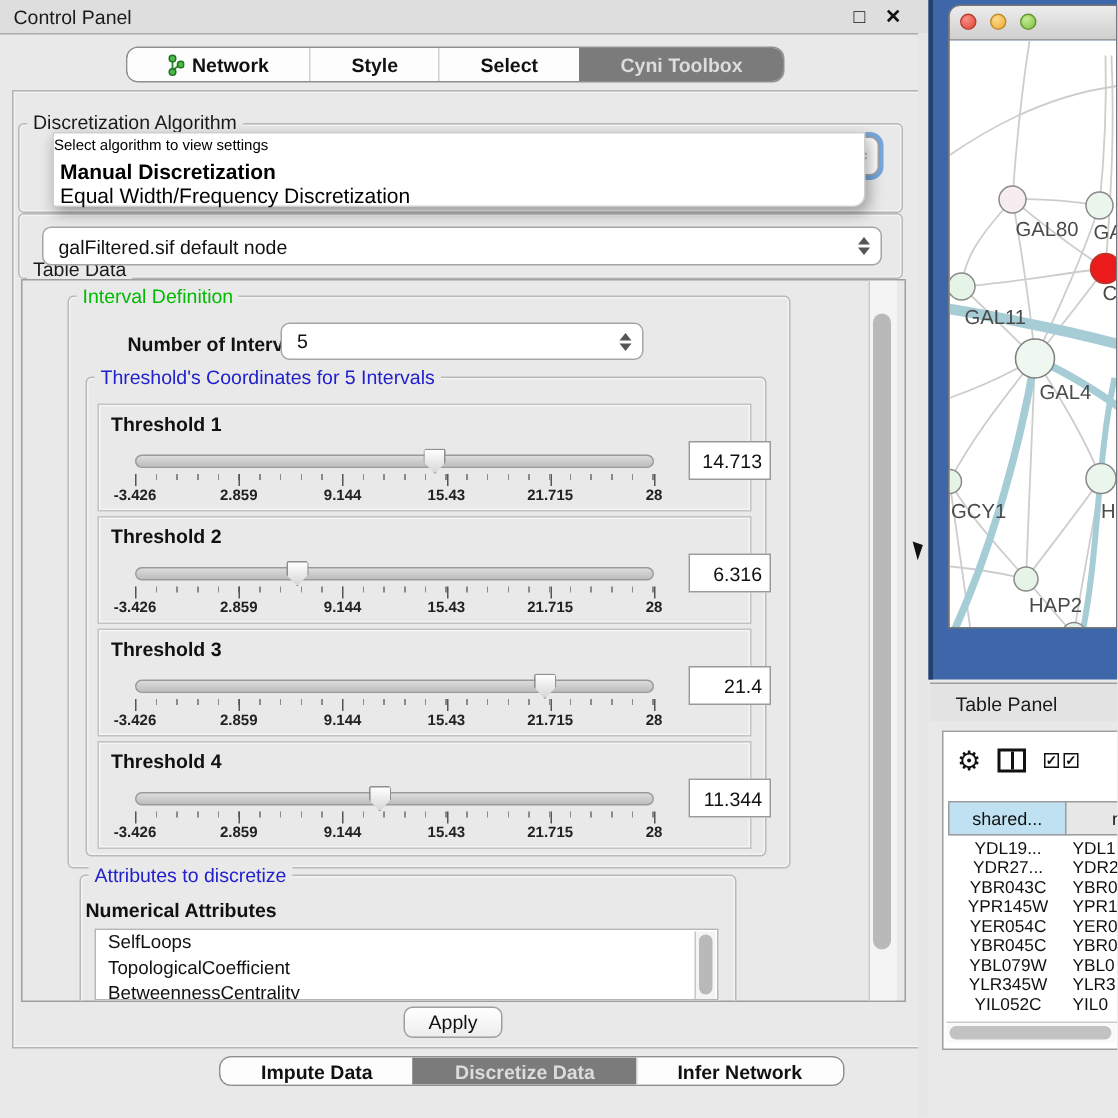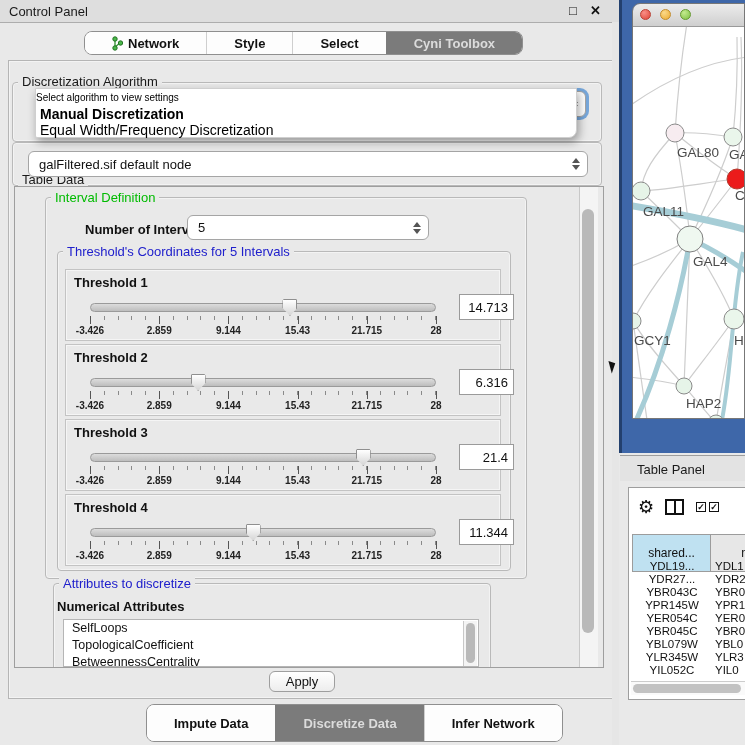--- a/index.html
+++ b/index.html
@@ -57,21 +57,21 @@
   .edge{fill:none;stroke:#cdcdcd;stroke-width:1.2;}
   .teal{fill:none;stroke:#a6cdd6;}
   .nlabel{font-size:13.5px;fill:#4a4a4a;font-family:"Liberation Sans",sans-serif;}
   
   .tp-title{left:620px;top:455px;width:125px;height:26px;background:#e3e3e3;border-top:1px solid #9d9d9d;box-sizing:border-box;}
   .tp-title .t{position:absolute;left:17px;top:6px;font-size:13px;color:#1a1a1a;}
   .tp-body{left:628px;top:487px;width:130px;height:213px;background:#fff;border:1px solid #9e9e9e;box-sizing:border-box;overflow:hidden;}
   .chk{position:absolute;width:10px;height:10px;border:1.5px solid #111;box-sizing:border-box;font-size:9px;line-height:8px;text-align:center;color:#111;font-weight:bold;}
   .split{position:absolute;width:19px;height:16px;border:2px solid #111;box-sizing:border-box;}
   .split::before{content:'';position:absolute;left:50%;top:0;bottom:0;width:2px;background:#111;transform:translateX(-50%);}
-  .hcell{position:absolute;top:0;height:38px;box-sizing:border-box;border:1px solid #9c9c9c;font-size:12px;color:#111;display:flex;align-items:center;justify-content:center;}
+  .hcell{position:absolute;top:0;height:23px;box-sizing:border-box;border:1px solid #9c9c9c;font-size:12px;color:#111;display:flex;align-items:center;justify-content:center;}
   .trow{position:absolute;width:160px;height:13px;font-size:11.5px;color:#111;}
   .trow .c1{position:absolute;left:4px;width:78px;text-align:center;}
   .trow .c2{position:absolute;left:86px;white-space:nowrap;}
   .hsb{position:absolute;left:2px;top:193px;width:126px;height:13px;background:#fafafa;border-top:1px solid #ccc;}
   .hsb .thumb{position:absolute;left:2px;top:2px;width:108px;height:9px;background:#c2c2c2;border-radius:5px;}
   .cursor{width:0;height:0;border-left:6px solid #111;border-top:4px solid transparent;border-bottom:9px solid transparent;transform:rotate(-15deg);}
 </style>
 </head>
 <body>
 
@@ -254,21 +254,21 @@
       </div>
     </div>
 
     <div class="vsb" style="left:564px;top:0;width:18px;height:480px;">
       <div class="thumb" style="top:22px;height:424px;"></div>
     </div>
   </div>
 
   <div class="abs btn" style="left:269px;top:671px;width:66px;height:21px;">Apply</div>
 
-  <div class="abs tabrow" style="left:146px;top:704px;height:38px;">
+  <div class="abs tabrow" style="left:146px;top:704px;height:20px;">
     <div class="tab">
         <span>Impute Data</span>
       </div>
     <div class="tab sel">
         <span>Discretize Data</span>
       </div>
     <div class="tab">
         <span>Infer Network</span>
       </div>
   </div>

